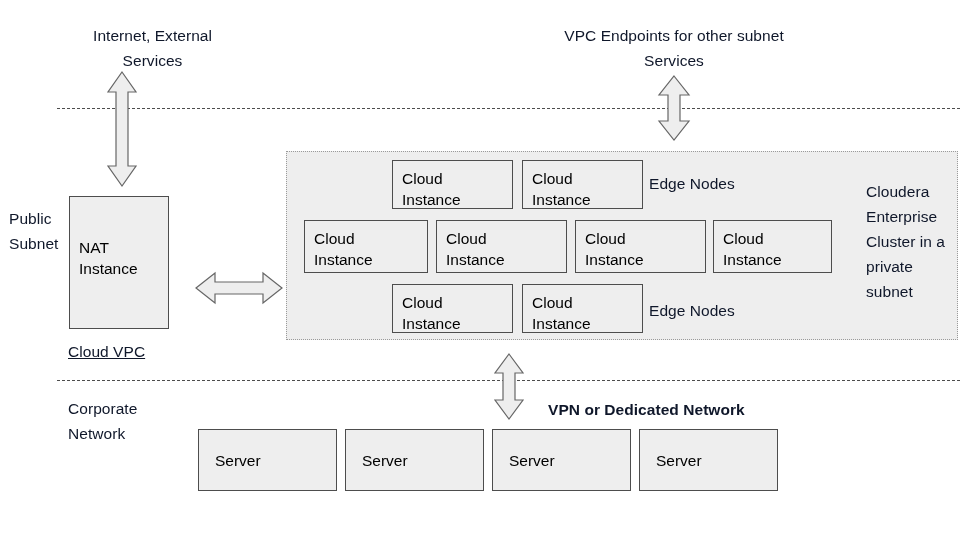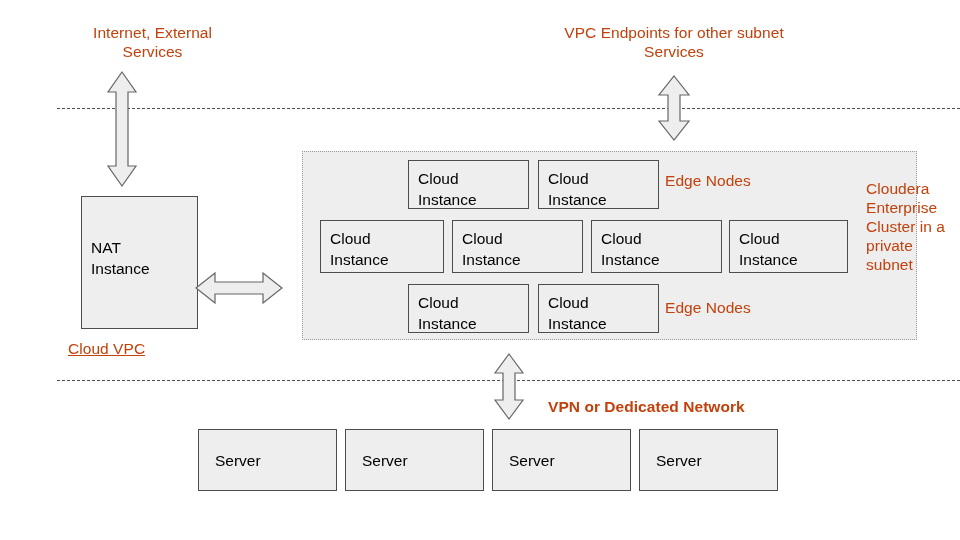--- a/index.html
+++ b/index.html
@@ -12,22 +12,22 @@
     width: 960px;
     height: 540px;
     background: #ffffff;
     font-family: "Liberation Sans", sans-serif;
     color: #000000;
     overflow: hidden;
   }
   .txt {
     position: absolute;
     font-size: 15.5px;
-    line-height: 19px;
-    color: #c2410c;
+    line-height: 25px;
+    color: #0f172a;
     white-space: pre-line;
     letter-spacing: 0.05px;
   }
   .txt.center { text-align: center; }
 
   
   .hrule {
     position: absolute;
     height: 0;
     border-top: 1.3px dashed #4d4d4d;
@@ -85,35 +85,37 @@
       <polygon points="16,2 30,22 22,22 22,96 30,96 16,116 2,96 10,96 10,22 2,22" fill="#eeeeee" stroke="#666666" stroke-width="1.2" stroke-linejoin="miter"></polygon>
     </svg>
   </div>
 
   <div class="arrow" style="left:657px; top:74px;">
     <svg width="34" height="68" viewBox="0 0 34 68">
       <polygon points="17,2 32,21 23,21 23,47 32,47 17,66 2,47 11,47 11,21 2,21" fill="#eeeeee" stroke="#666666" stroke-width="1.2" stroke-linejoin="miter"></polygon>
     </svg>
   </div>
 
+  <div class="txt" style="left:9px; top:206px; width:62px;">Public
+Subnet</div>
 
-  <div class="box" style="left:81px; top:196px; width:117px; height:133px;">
+  <div class="box" style="left:69px; top:196px; width:100px; height:133px;">
     <span class="nat-label">NAT
 Instance</span>
   </div>
 
   <div class="txt" style="left:68px; top:339px;text-decoration:underline;">Cloud VPC</div>
 
   <div class="arrow" style="left:194px; top:271px;">
     <svg width="90" height="34" viewBox="0 0 90 34">
       <polygon points="2,17 21,2 21,11 69,11 69,2 88,17 69,32 69,23 21,23 21,32" fill="#eeeeee" stroke="#666666" stroke-width="1.2" stroke-linejoin="miter"></polygon>
     </svg>
   </div>
 
-  <div class="cluster" style="left:302px; top:151px; width:615px; height:189px;padding-left:6px;">
+  <div class="cluster" style="left:286px; top:151px; width:672px; height:189px;padding-left:6px;">
 
     <div class="box" style="left:105px; top:8px; width:121px; height:49px;">
       <span class="ci-label">Cloud
 Instance</span>
     </div>
     <div class="box" style="left:235px; top:8px; width:121px; height:49px;">
       <span class="ci-label">Cloud
 Instance</span>
     </div>
     <div class="txt" style="left:362px; top:19px;">Edge Nodes</div>
@@ -151,20 +153,22 @@
 Cluster in a
 private
 subnet</div>
 
   <div class="arrow" style="left:493px; top:352px;">
     <svg width="32" height="69" viewBox="0 0 32 69">
       <polygon points="16,2 30,21 22,21 22,48 30,48 16,67 2,48 10,48 10,21 2,21" fill="#eeeeee" stroke="#666666" stroke-width="1.2" stroke-linejoin="miter"></polygon>
     </svg>
   </div>
 
+  <div class="txt" style="left:68px; top:396px; width:110px;">Corporate
+Network</div>
 
   <div class="txt" style="left:548px; top:397px;font-weight:bold;">VPN or Dedicated Network</div>
 
   <div class="box" style="left:198px; top:429px; width:139px; height:62px;">
     <span class="srv-label">Server</span>
   </div>
   <div class="box" style="left:345px; top:429px; width:139px; height:62px;">
     <span class="srv-label">Server</span>
   </div>
   <div class="box" style="left:492px; top:429px; width:139px; height:62px;">

